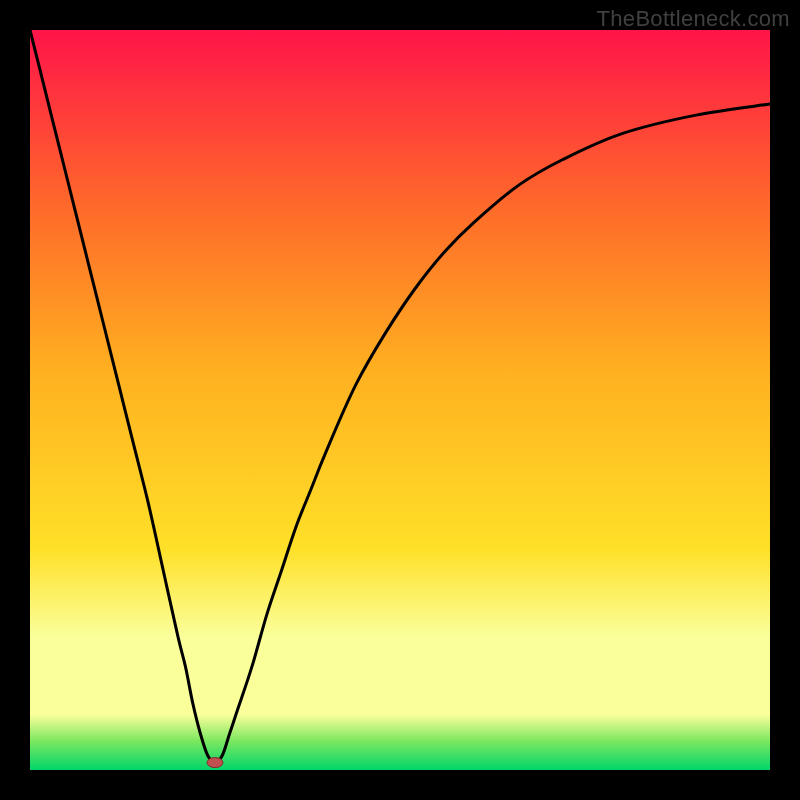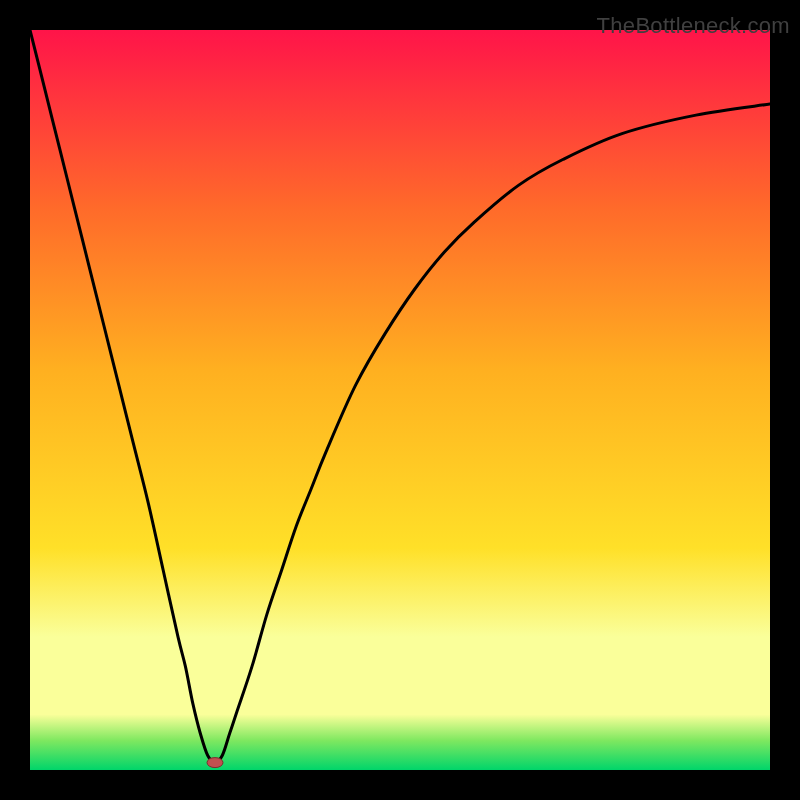--- a/index.html
+++ b/index.html
@@ -12,21 +12,21 @@
     background: #000;
   }
   .frame {
     position: relative;
     width: 800px;
     height: 800px;
     background: #000;
   }
   .watermark {
     position: absolute;
-    top: 13px;
+    top: 6px;
     right: 10px;
     color: #404040;
     font-size: 22px;
     font-weight: 500;
     letter-spacing: 0.3px;
     z-index: 50;
   }
   .plot-area {
     position: absolute;
     top: 30px;

